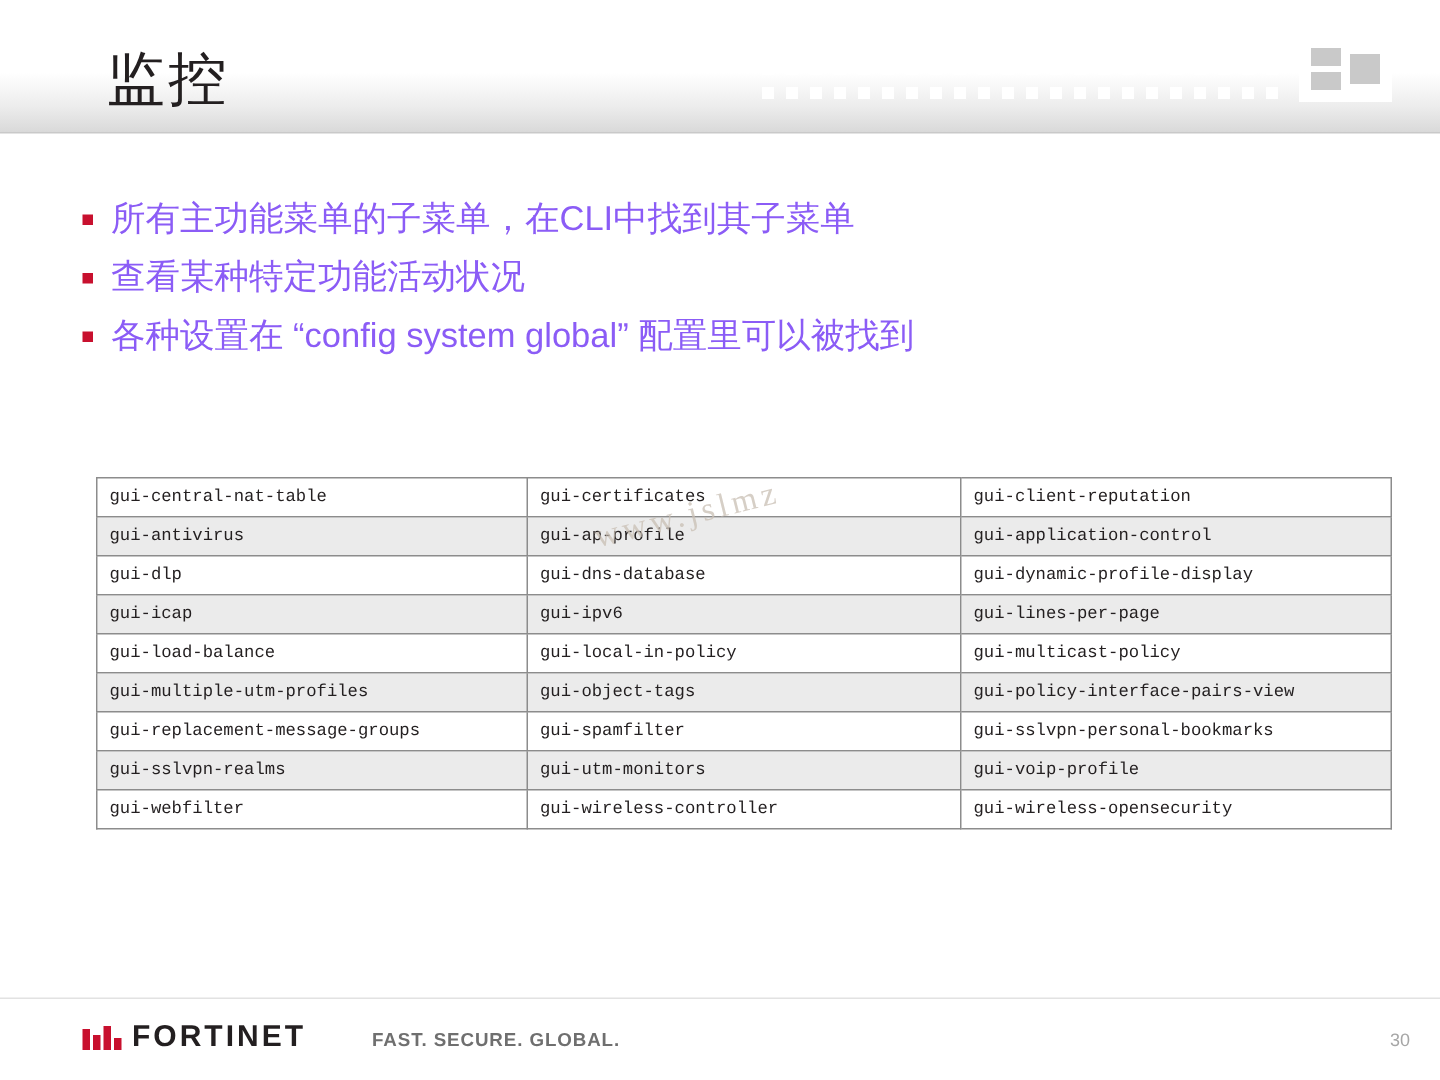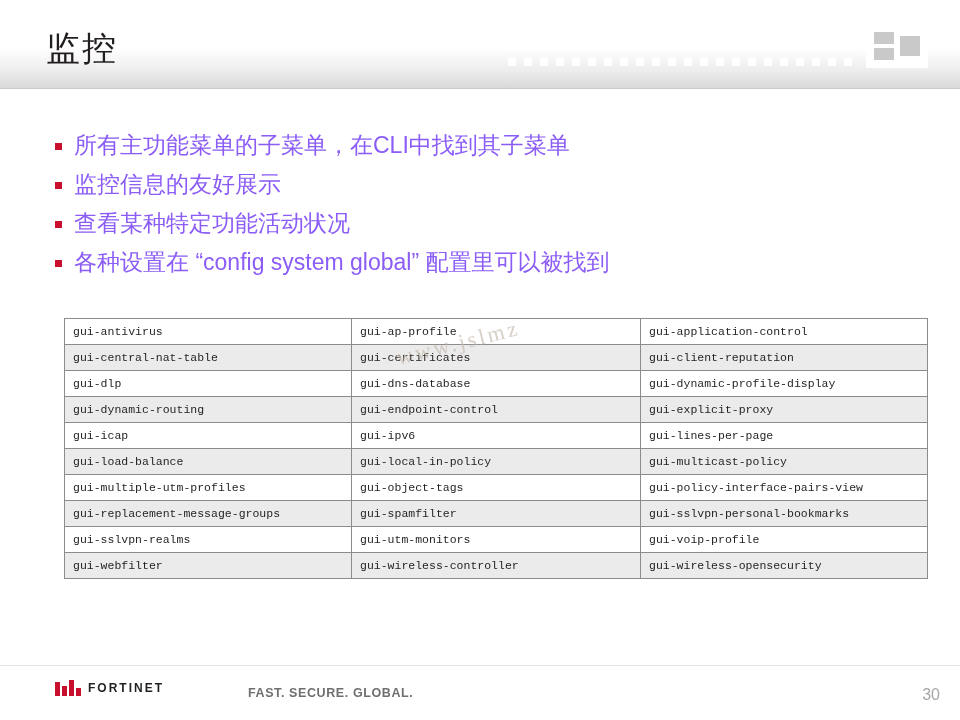--- a/index.html
+++ b/index.html
@@ -19,23 +19,23 @@
     position: absolute;
     top: 0; left: 0;
     width: 960px;
     height: 88px;
     background: linear-gradient(to bottom, #ffffff 0%, #ffffff 55%, #ededed 80%, #d9d9d9 100%);
     border-bottom: 1px solid #c9c9c9;
     overflow: hidden;
   }
   .slide-title {
     position: absolute;
-    left: 46px;
+    left: 71px;
     top: 26px;
-    font-size: 34px;
+    font-size: 39px;
     color: #231f20;
     letter-spacing: 2px;
   }
   .dotgrid {
     position: absolute;
     right: 28px;
     top: 22px;
     width: 430px;
     height: 48px;
   }
@@ -125,41 +125,41 @@
     align-items: flex-end;
     margin-right: 5px;
   }
   .fortinet-logo .mark i {
     display: block;
     width: 5px;
     background: #c8102e;
     margin-right: 2px;
   }
   .fortinet-word {
-    font-size: 12px;
+    font-size: 20px;
     font-weight: bold;
     letter-spacing: 2px;
     color: #231f20;
     font-family: "Liberation Sans", sans-serif;
   }
   .tagline {
     position: absolute;
     left: 208px;
     top: 20px;
     font-size: 12.5px;
     letter-spacing: .6px;
     color: #6f6f6f;
     font-weight: bold;
     padding-left: 40px;
   }
   .page-num {
     position: absolute;
     right: 20px;
     top: 20px;
-    font-size: 16px;
+    font-size: 12px;
     color: #a6a6a6;
   }
 </style>
 </head>
 <body>
 
 <div class="slide-header">
   <div class="slide-title">监控</div>
   <svg class="dotgrid" viewBox="0 0 430 48">
     <g fill="#ffffff">
@@ -247,54 +247,45 @@
   </svg>
 </div>
 
 <div class="bullets">
   <div class="bullet-row">
     <span class="bullet-mark"></span>
     <span class="bullet-text">所有主功能菜单的子菜单，在CLI中找到其子菜单</span>
   </div>
   <div class="bullet-row">
     <span class="bullet-mark"></span>
-    <span class="bullet-text">监控信息的友好展示</span>
-  </div>
-  <div class="bullet-row">
-    <span class="bullet-mark"></span>
     <span class="bullet-text">查看某种特定功能活动状况</span>
   </div>
   <div class="bullet-row">
     <span class="bullet-mark"></span>
     <span class="bullet-text">各种设置在 “config system global” 配置里可以被找到</span>
   </div>
 </div>
 
 <div class="table-wrap">
   <table class="cli">
     <tbody>
         <tr>
+      <td class="c0">gui-central-nat-table</td>
+      <td class="c1">gui-certificates</td>
+      <td class="c2">gui-client-reputation</td>
+    </tr>
+    <tr>
       <td class="c0">gui-antivirus</td>
       <td class="c1">gui-ap-profile</td>
       <td class="c2">gui-application-control</td>
     </tr>
     <tr>
-      <td class="c0">gui-central-nat-table</td>
-      <td class="c1">gui-certificates</td>
-      <td class="c2">gui-client-reputation</td>
-    </tr>
-    <tr>
       <td class="c0">gui-dlp</td>
       <td class="c1">gui-dns-database</td>
       <td class="c2">gui-dynamic-profile-display</td>
-    </tr>
-    <tr>
-      <td class="c0">gui-dynamic-routing</td>
-      <td class="c1">gui-endpoint-control</td>
-      <td class="c2">gui-explicit-proxy</td>
     </tr>
     <tr>
       <td class="c0">gui-icap</td>
       <td class="c1">gui-ipv6</td>
       <td class="c2">gui-lines-per-page</td>
     </tr>
     <tr>
       <td class="c0">gui-load-balance</td>
       <td class="c1">gui-local-in-policy</td>
       <td class="c2">gui-multicast-policy</td>

